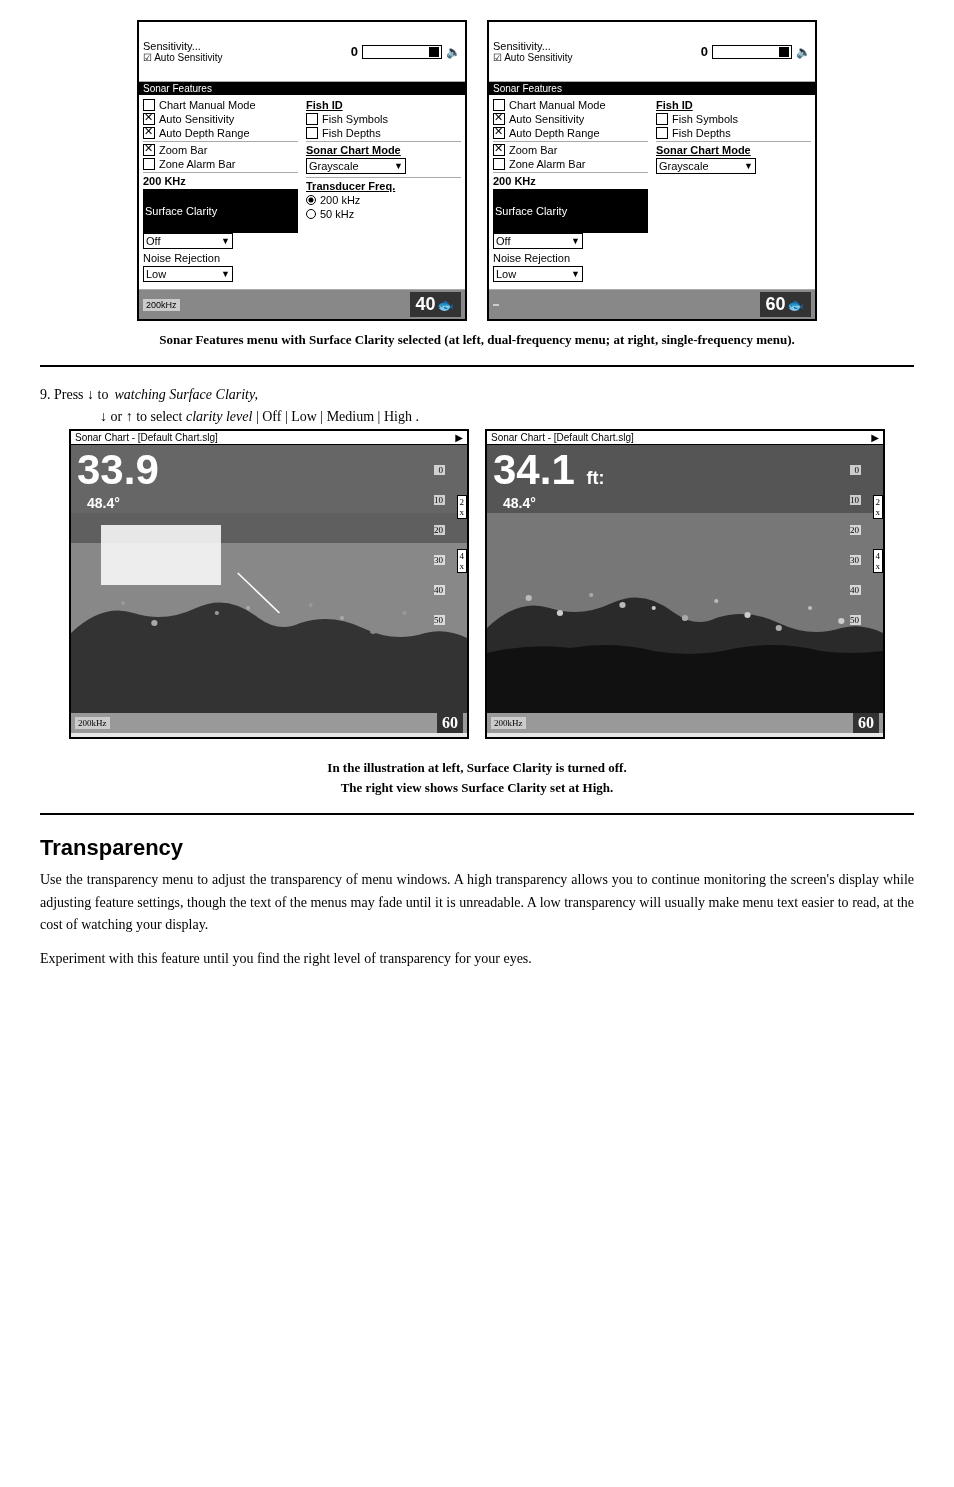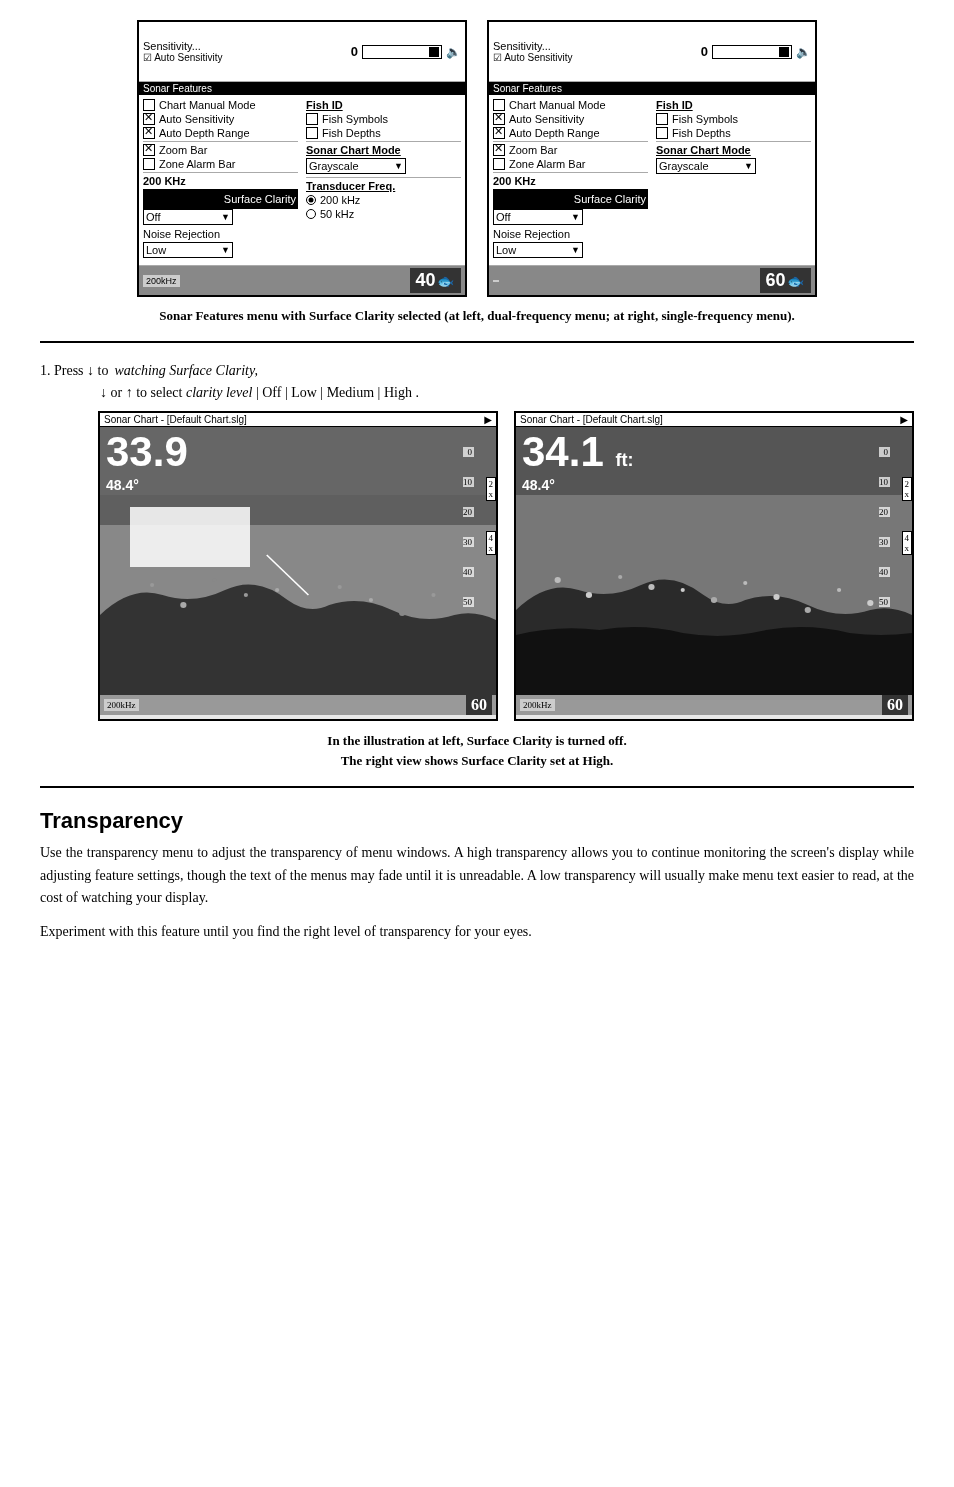--- a/index.html
+++ b/index.html
@@ -137,22 +137,21 @@
 
     .freq-label {
       font-size: 11px;
       font-weight: bold;
       margin-bottom: 2px;
     }
 
     .surface-clarity-selected {
       background: #000;
       color: #fff;
-      padding: 4px 2px;
-      text-align: right;
+      padding: 16px 2px;
     }
 
     .radio-row {
       display: flex;
       align-items: center;
       margin-bottom: 2px;
       font-size: 11px;
     }
 
     .radio-circle {
@@ -225,29 +224,29 @@
       font-size: 14px;
       margin-bottom: 6px;
       display: flex;
       align-items: baseline;
       gap: 6px;
     }
 
     .step-text-sub {
       font-size: 14px;
       margin-left: 60px;
-      margin-bottom: 10px;
+      margin-bottom: 4px;
     }
 
     
     .chart-panels {
       display: flex;
       gap: 16px;
-      justify-content: flex-end;
-      margin-bottom: 10px;
+      justify-content: center;
+      margin-bottom: 19px;
     }
 
     .chart-container {
       border: 2px solid #000;
       width: 400px;
       height: 310px;
       position: relative;
       background: #e8e8e8;
       overflow: hidden;
     }
@@ -283,21 +282,21 @@
       font-size: 42px;
       font-weight: bold;
       color: #fff;
       font-family: Arial, sans-serif;
       line-height: 1;
     }
 
     .chart-sub-number {
       position: absolute;
       top: 50px;
-      left: 6px;
+      left: 16px;
       font-size: 14px;
       font-weight: bold;
       color: #fff;
       font-family: Arial, sans-serif;
     }
 
     .chart-bottom-bar {
       position: absolute;
       bottom: 0;
       left: 0;
@@ -562,21 +561,21 @@
       </div>
     </div>
   </div>
 </div>
 
 <p class="panel-caption">Sonar Features menu with Surface Clarity selected (at left, dual-frequency menu; at right, single-frequency menu).</p>
 
 <hr class="divider-line">
 
 <div class="step-text">
-  <span>1. Press ↓ to</span>
+  <span>9. Press ↓ to</span>
   <span style="font-style:italic; font-family: serif;">watching Surface Clarity,</span>
 </div>
 <div class="step-text-sub">
   <span>↓ or ↑ to select </span>
   <span style="font-style:italic;">clarity level</span>
   <span> | Off | Low | Medium | High .</span>
 </div>
 
 <div class="chart-panels">
 

